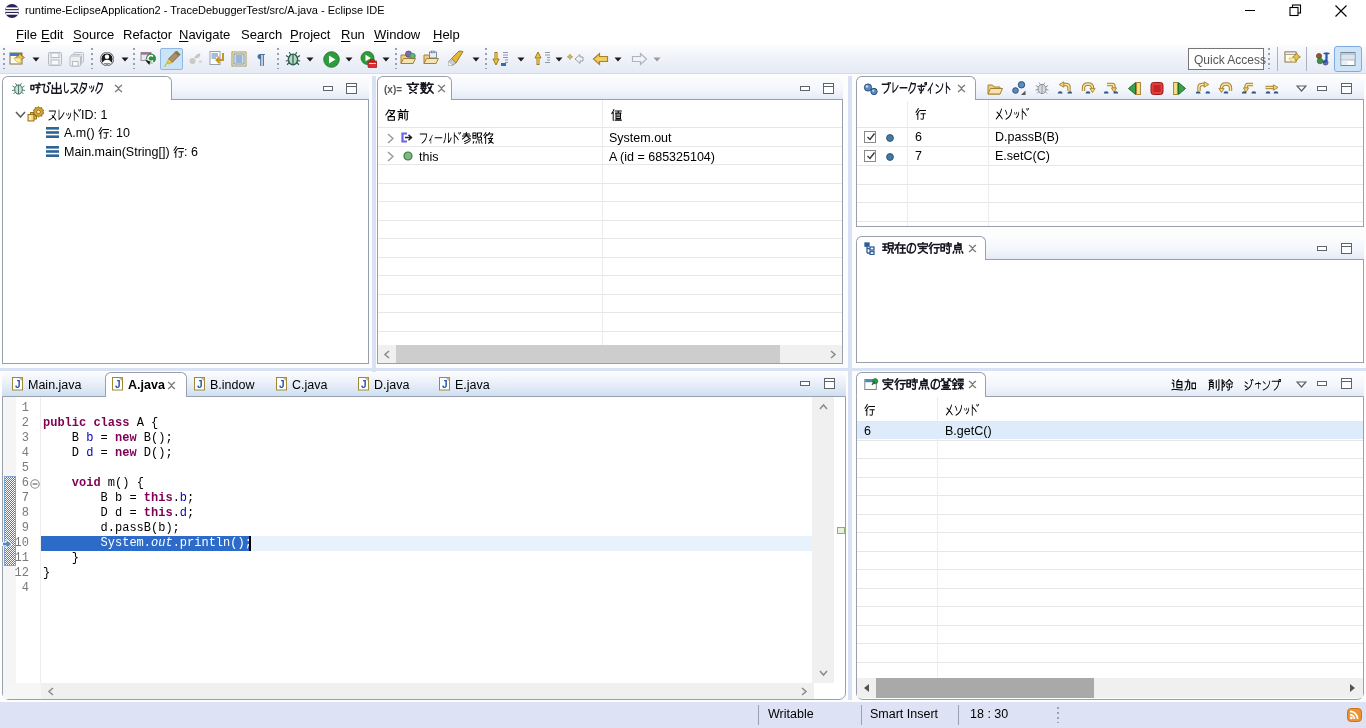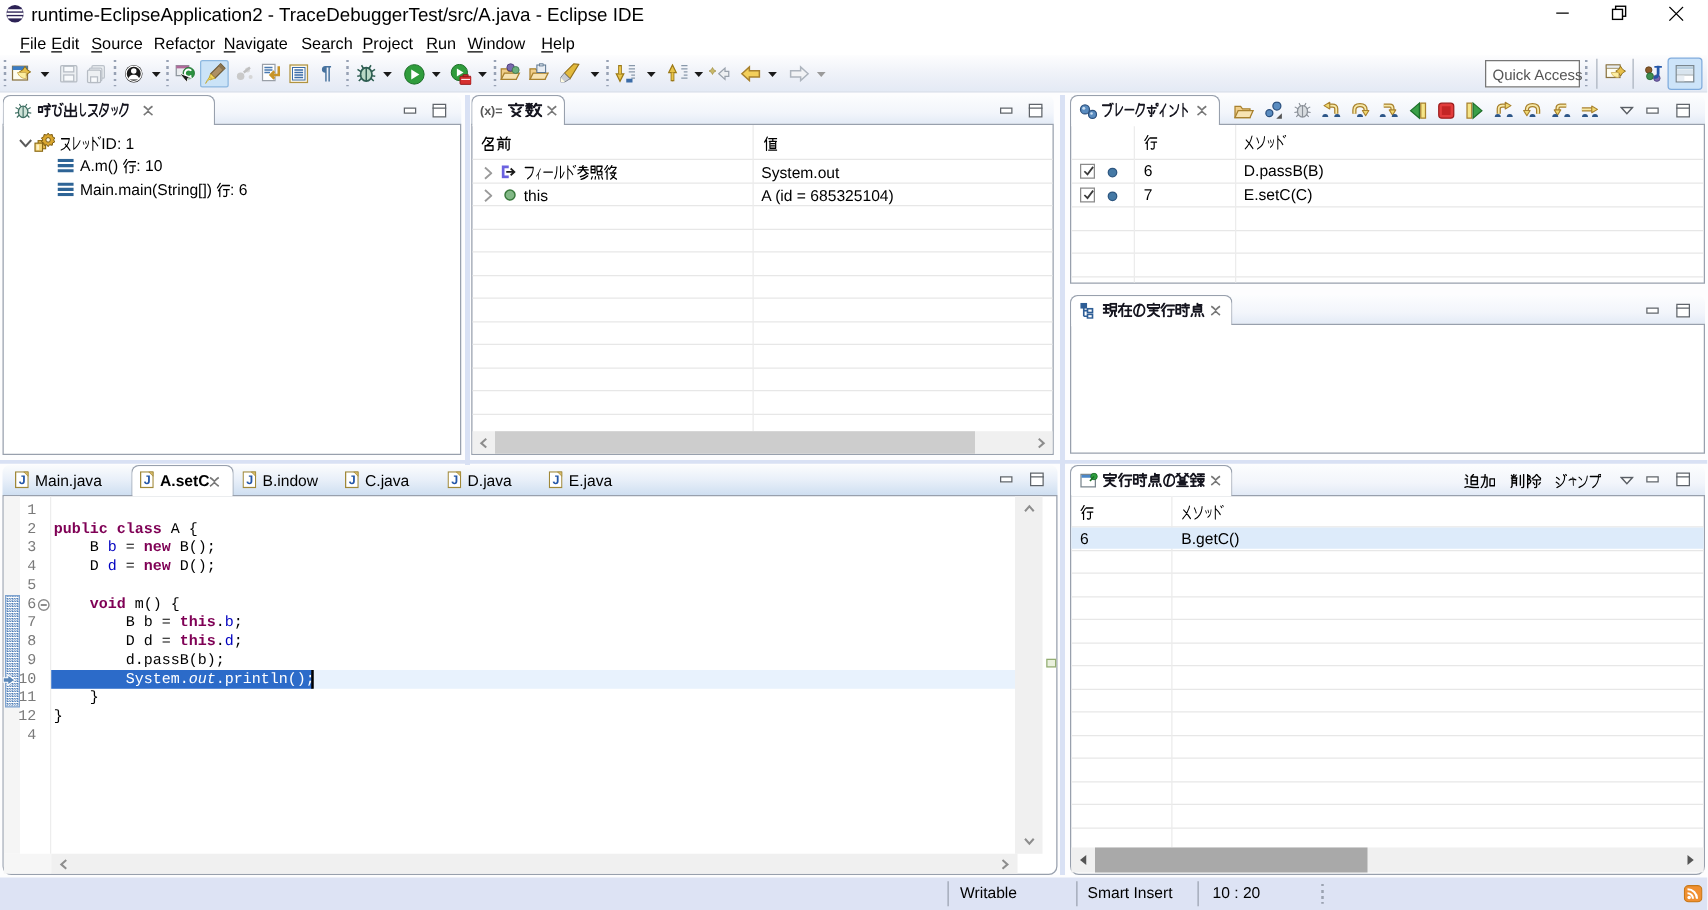--- a/index.html
+++ b/index.html
@@ -165,21 +165,21 @@
       </symbol>
     </defs>
   </svg>
 <div class="a" style="left:0;top:0;width:1366px;height:22px;background:#fff">
 <svg class="a" style="left:4px;top:3px" width="16" height="16" viewBox="0 0 16 16">
       <circle cx="8" cy="8" r="7" fill="#2c2255"></circle>
       <rect x="2" y="4.4" width="12" height="1.7" fill="#fff"></rect>
       <rect x="1" y="7.2" width="14" height="1.7" fill="#fff"></rect>
       <rect x="2" y="10" width="12" height="1.7" fill="#fff"></rect>
     </svg>
-<span class="a" style="left:25px;top:4px;font-size:15px">runtime-EclipseApplication2 - TraceDebuggerTest/src/A.java - Eclipse IDE</span>
+<span class="a" style="left:25px;top:4px;font-size:11px">runtime-EclipseApplication2 - TraceDebuggerTest/src/A.java - Eclipse IDE</span>
 <div class="a" style="left:1245px;top:10px;width:10px;height:1.2px;background:#000"></div>
 <svg class="a" style="left:1289px;top:4px" width="13" height="13" viewBox="0 0 13 13">
       <rect x="3.5" y="1" width="8" height="8" fill="none" stroke="#000" stroke-width="1.1"></rect>
       <rect x="1" y="3.5" width="8" height="8" fill="#fff" stroke="#000" stroke-width="1.1"></rect>
     </svg>
 <svg class="a" style="left:1335px;top:4.5px" width="12" height="12" viewBox="0 0 12 12">
       <path d="M0.5,0.5 L11.5,11.5 M11.5,0.5 L0.5,11.5" stroke="#000" stroke-width="1.1" fill="none"></path>
     </svg>
 </div>
 <div class="a menu" style="left:0;top:22px;width:1366px;height:22px;background:#fff">
@@ -724,21 +724,21 @@
       <rect x="0.5" y="0.5" width="10" height="12.5" fill="#fff" stroke="#a08838"></rect>
       <path d="M10.5,0.5 L10.5,4 L7,0.5 Z" fill="#d8bc6a" stroke="#a08838" stroke-width="0.6"></path>
       <text x="3" y="10.5" font-family="Liberation Sans" font-size="10" font-weight="bold" fill="#2456a8">J</text>
     </svg>
     <div class="a" style="left:26px;top:6px;font-size:12.5px;white-space:nowrap">Main.java</div>
     <svg class="a" style="left:110px;top:5px;z-index:4;" width="11" height="14" viewBox="0 0 11 14">
       <rect x="0.5" y="0.5" width="10" height="12.5" fill="#fff" stroke="#a08838"></rect>
       <path d="M10.5,0.5 L10.5,4 L7,0.5 Z" fill="#d8bc6a" stroke="#a08838" stroke-width="0.6"></path>
       <text x="3" y="10.5" font-family="Liberation Sans" font-size="10" font-weight="bold" fill="#2456a8">J</text>
     </svg>
-    <div class="a" style="left:126px;top:6px;font-size:12.5px;font-weight:bold;z-index:4;white-space:nowrap">A.setC</div>
+    <div class="a" style="left:126px;top:6px;font-size:12.5px;font-weight:bold;z-index:4;white-space:nowrap">A.java</div>
     <svg class="a" style="left:192px;top:5px;" width="11" height="14" viewBox="0 0 11 14">
       <rect x="0.5" y="0.5" width="10" height="12.5" fill="#fff" stroke="#a08838"></rect>
       <path d="M10.5,0.5 L10.5,4 L7,0.5 Z" fill="#d8bc6a" stroke="#a08838" stroke-width="0.6"></path>
       <text x="3" y="10.5" font-family="Liberation Sans" font-size="10" font-weight="bold" fill="#2456a8">J</text>
     </svg>
     <div class="a" style="left:208px;top:6px;font-size:12.5px;white-space:nowrap">B.indow</div>
     <svg class="a" style="left:274px;top:5px;" width="11" height="14" viewBox="0 0 11 14">
       <rect x="0.5" y="0.5" width="10" height="12.5" fill="#fff" stroke="#a08838"></rect>
       <path d="M10.5,0.5 L10.5,4 L7,0.5 Z" fill="#d8bc6a" stroke="#a08838" stroke-width="0.6"></path>
       <text x="3" y="10.5" font-family="Liberation Sans" font-size="10" font-weight="bold" fill="#2456a8">J</text>
@@ -908,18 +908,18 @@
       <path d="M2,1 L7,5 L2,9 Z" fill="#555"></path>
     </svg>
     <div class="a" style="left:20px;top:306px;width:218px;height:20px;background:#a9a9a9"></div>
   </div>
 <div class="a" style="left:0;top:702px;width:1366px;height:26px;background:#dde3f4"></div>
 <div class="a" style="left:758px;top:705px;width:1px;height:20px;background:#9aa2b0"></div>
 <div class="a" style="left:861px;top:705px;width:1px;height:20px;background:#9aa2b0"></div>
 <div class="a" style="left:958px;top:705px;width:1px;height:20px;background:#9aa2b0"></div>
 <span class="a" style="left:768px;top:707px;font-size:12.5px">Writable</span>
 <span class="a" style="left:870px;top:707px;font-size:12.5px">Smart Insert</span>
-<span class="a" style="left:970px;top:707px;font-size:12.5px">10 : 20</span>
+<span class="a" style="left:970px;top:707px;font-size:12.5px">18 : 30</span>
 <div class="a" style="left:1057px;top:707px;width:2px;height:16px;background-image:repeating-linear-gradient(180deg,#9aa2b0 0 2px,transparent 2px 5px)"></div>
 <svg class="a" style="left:1347px;top:708px" width="15" height="14" viewBox="0 0 15 14">
     <rect x="0.5" y="0.5" width="14" height="13" rx="3.5" fill="#f09030" stroke="#c87818"></rect>
     <circle cx="4.3" cy="9.9" r="1.4" fill="#fff"></circle>
     <path d="M3,6.6 a4.4,4.4 0 0 1 4.4,4.4 M3,3.4 a7.6,7.6 0 0 1 7.6,7.6" stroke="#fff" stroke-width="1.7" fill="none"></path>
   </svg>
 </body></html>

